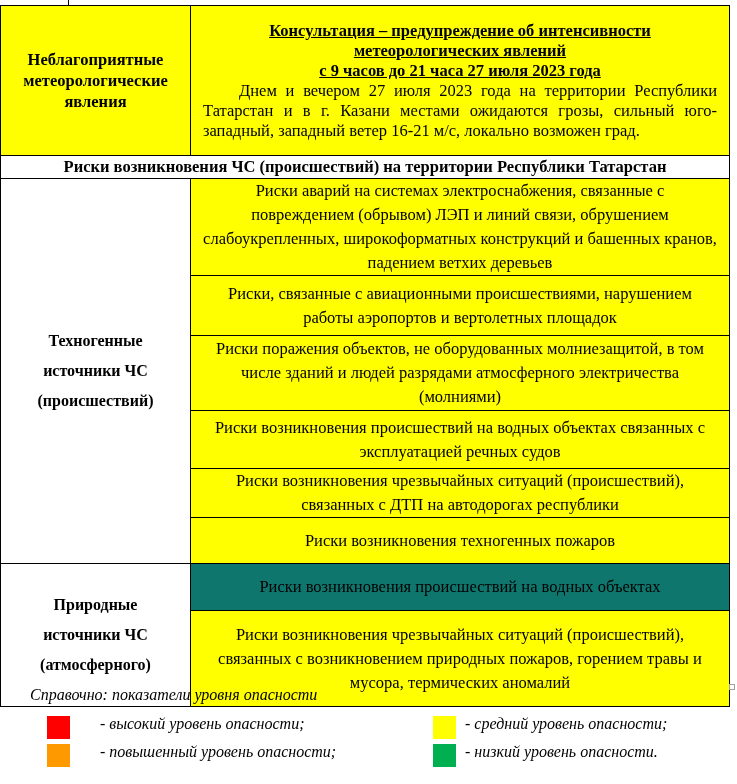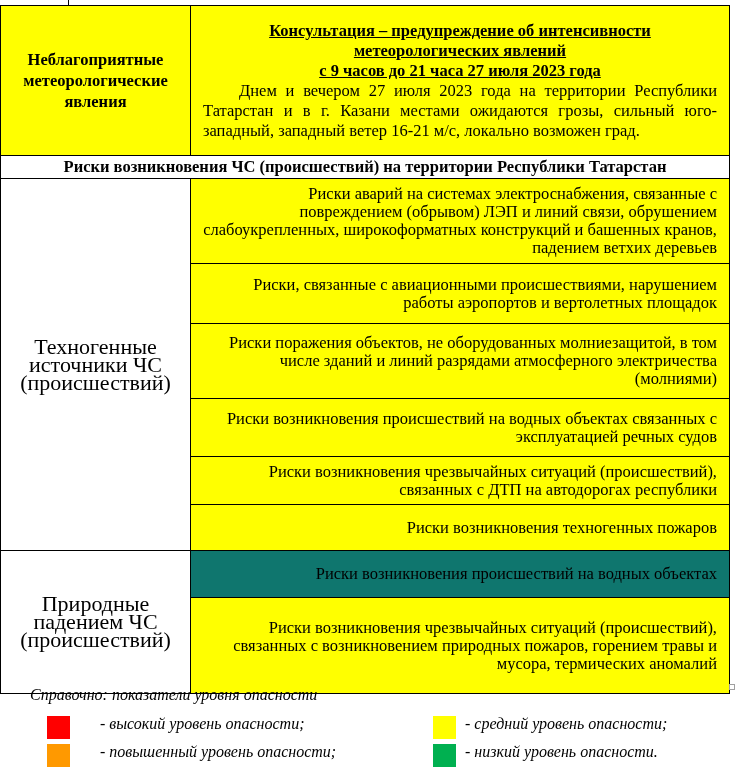--- a/index.html
+++ b/index.html
@@ -7,26 +7,26 @@
          font-family: "Liberation Serif", "DejaVu Serif", serif; color: #000; }
   .stub-line { position: absolute; left: 68px; top: 0; width: 1px; height: 5px; background: #000; }
   table.main { position: absolute; left: 0; top: 5px; width: 729px; border-collapse: collapse; table-layout: fixed; }
   table.main td { border: 1.5px solid #000; padding: 0 12px; vertical-align: middle; }
   col.c1 { width: 190px; }
   col.c2 { width: 539px; }
   .yellow { background: #ffff00; }
   .orange { background: #0f766e; }
   .white { background: #ffffff; }
   .hdr-left { text-align: center; font-weight: bold; font-size: 16.5px; line-height: 21px; margin-left: 21px; }
-  .src-label { text-align: center; font-weight: normal; font-size: 22px; line-height: 18px; }
+  .src-label { text-align: center; font-weight: bold; font-size: 16px; line-height: 30px; }
   .consult { padding: 1px 6px 1px 6px; }
   .consult-title { text-align: center; font-weight: bold; text-decoration: underline; font-size: 16.5px; line-height: 20px; }
   .consult-body { text-align: justify; text-indent: 36px; font-size: 16.5px; line-height: 20px; }
   .section-head { text-align: center; font-weight: bold; font-size: 16.5px; height: 22px; line-height: 20px; background: #fff; }
-  .risk { text-align: right; font-size: 16.5px; line-height: 18px; }
+  .risk { text-align: center; font-size: 16.5px; line-height: 24px; }
   .legend-title { position: absolute; left: 30px; top: 686px; font-style: italic; font-size: 16px; }
   .legend-item { position: absolute; font-style: italic; font-size: 16px; line-height: 20px; }
   .swatch { position: absolute; width: 23px; height: 23px; }
   .corner-mark { position: absolute; left: 729px; top: 684px; width: 6px; height: 6px; border: 1px solid #a0a0a0; box-sizing: border-box; }
 </style>
 </head>
 <body>
 
 <div class="stub-line"></div>
 
@@ -49,33 +49,33 @@
     <td colspan="2" class="section-head">Риски возникновения ЧС (происшествий) на территории Республики Татарстан</td>
   </tr>
   <tr style="height:85px">
     <td rowspan="6" class="white src-label">Техногенные источники ЧС (происшествий)</td>
     <td class="yellow risk">Риски аварий на системах электроснабжения, связанные с повреждением (обрывом) ЛЭП и линий связи, обрушением слабоукрепленных, широкоформатных конструкций и башенных кранов, падением ветхих деревьев</td>
   </tr>
   <tr style="height:60px">
     <td class="yellow risk">Риски, связанные с авиационными происшествиями, нарушением работы аэропортов и вертолетных площадок</td>
   </tr>
   <tr style="height:75px">
-    <td class="yellow risk">Риски поражения объектов, не оборудованных молниезащитой, в том числе зданий и линий разрядами атмосферного электричества (молниями)</td>
+    <td class="yellow risk">Риски поражения объектов, не оборудованных молниезащитой, в том числе зданий и людей разрядами атмосферного электричества (молниями)</td>
   </tr>
   <tr style="height:58px">
     <td class="yellow risk">Риски возникновения происшествий на водных объектах связанных с эксплуатацией речных судов</td>
   </tr>
   <tr style="height:48px">
     <td class="yellow risk">Риски возникновения чрезвычайных ситуаций (происшествий), связанных с ДТП на автодорогах республики</td>
   </tr>
   <tr style="height:46px">
     <td class="yellow risk">Риски возникновения техногенных пожаров</td>
   </tr>
   <tr style="height:47px">
-    <td rowspan="2" class="white src-label">Природные падением ЧС (происшествий)</td>
+    <td rowspan="2" class="white src-label">Природные источники ЧС (атмосферного)</td>
     <td class="orange risk">Риски возникновения происшествий на водных объектах</td>
   </tr>
   <tr style="height:96px">
     <td class="yellow risk">Риски возникновения чрезвычайных ситуаций (происшествий), связанных с возникновением природных пожаров, горением травы и мусора, термических аномалий</td>
   </tr>
 </tbody>
   </table>
 
 <div class="corner-mark"></div>
 

